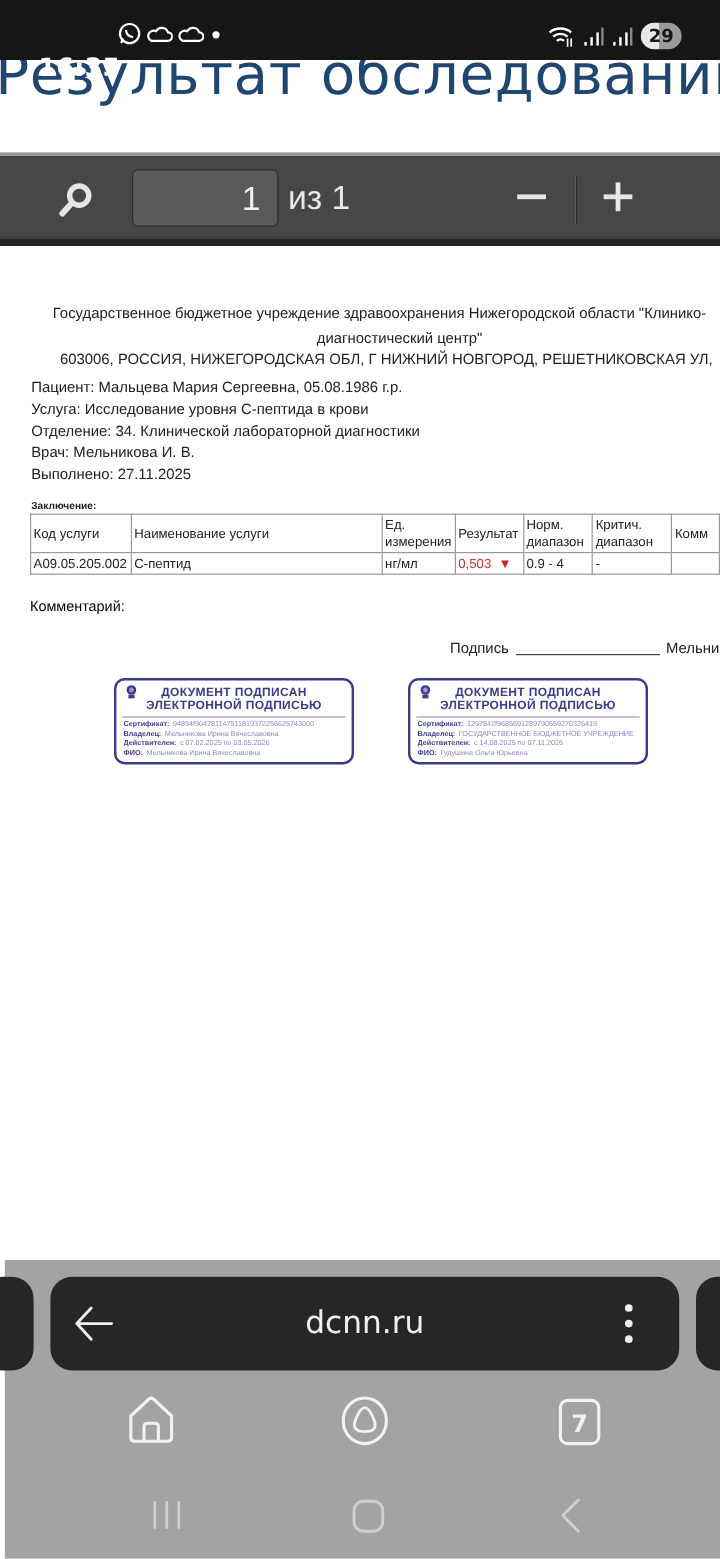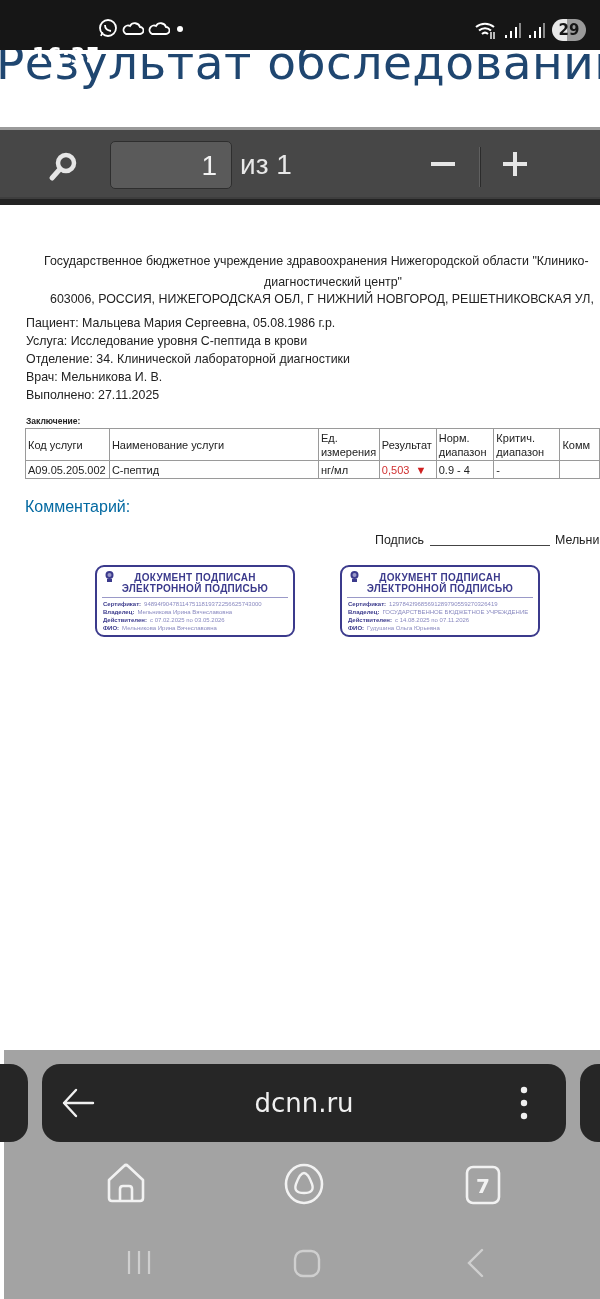--- a/index.html
+++ b/index.html
@@ -3,21 +3,21 @@
 <meta charset="utf-8">
 <style>
   * { box-sizing: border-box; margin: 0; padding: 0; }
   html, body { width: 600px; height: 1299px; overflow: hidden; background: #ffffff; font-family: "Liberation Sans", sans-serif; }
   .page { position: relative; width: 600px; height: 1299px; background: #ffffff; }
 
   
   .status-bar { position: absolute; left: 0; top: 0; width: 600px; height: 50px; background: #161616; color: #fff; }
   .status-time { position: absolute; left: 32px; top: 18px; font-size: 21px; font-weight: bold; letter-spacing: 0.3px; font-family: "DejaVu Sans", sans-serif; margin-top: 26px; }
   .status-left-icons { position: absolute; left: 98px; top: 18px; display: flex; gap: 4px; align-items: center; }
-  .status-right { position: absolute; right: 14px; top: 19px; display: flex; align-items: center; gap: 6px; }
+  .status-right { position: absolute; right: 32px; top: 19px; display: flex; align-items: center; gap: 6px; }
   .battery { width: 34px; height: 22px; border-radius: 11px; background: linear-gradient(90deg, #e8e8e8 0 45%, #9a9a9a 45% 100%); color: #161616; font-size: 15px; font-weight: bold; display: flex; align-items: center; justify-content: center; font-family: "DejaVu Sans", sans-serif; }
 
   
   .page-heading { position: absolute; left: -4px; top: 34px; font-size: 47px; color: #1f4670; font-family: "DejaVu Sans", sans-serif; font-weight: normal; white-space: nowrap; letter-spacing: 0.5px; line-height: 58px; }
   .status-bar { z-index: 5; }
 
   
   .pdf-toolbar { position: absolute; left: 0; top: 127px; width: 600px; height: 82px; background: linear-gradient(#9a9a9a 0 3px, #474747 3px 70px, #3e3e3e 70px 72px, #232323 72px 78px, #ffffff 78px); }
   .search-btn { position: absolute; left: 46px; top: 22px; width: 36px; height: 36px; }
   .page-input { position: absolute; left: 110px; top: 14px; width: 122px; height: 48px; border: 1px solid #2e2e2e; border-radius: 5px; background: #5a5a5a; color: #f2f2f2; font-size: 28px; text-align: right; padding: 8px 14px 0 0; }
@@ -32,21 +32,21 @@
   .info-line { position: absolute; left: 26px; white-space: nowrap; font-size: 12.4px; color: #222; }
   .conclusion { position: absolute; left: 26px; top: 206px; font-size: 8.5px; font-weight: bold; color: #222; }
 
   table.results { position: absolute; left: 25px; top: 218px; border-collapse: collapse; font-size: 11px; color: #222; }
   table.results td { border: 1px solid #9a9a9a; padding: 1px 2px; vertical-align: middle; line-height: 14px; }
   table.results tr.head td { height: 32px; }
   table.results tr.row td { height: 18px; }
   .res-val { color: #d03030; }
   .res-arrow { color: #d02020; font-size: 11px; margin-left: 6px; }
 
-  .comment { position: absolute; left: 25px; top: 288px; font-size: 16px; color: #0369a1; }
+  .comment { position: absolute; left: 25px; top: 288px; font-size: 12px; color: #000000; }
   .signature { position: absolute; left: 375px; top: 323px; font-size: 12.4px; color: #222; white-space: nowrap; }
   .sig-line { display: inline-block; width: 120px; border-bottom: 1px solid #444; margin: 0 2px; vertical-align: -2px; }
 
   
   .stamp { position: absolute; width: 200px; height: 72px; border: 2px solid #3b3a8c; border-radius: 9px; background: #fff; }
   .stamp-title { position: absolute; left: 0; right: 0; top: 5px; text-align: center; color: #3b3a8c; font-weight: bold; font-size: 10px; line-height: 11px; letter-spacing: 0.3px; }
   .stamp-emblem { position: absolute; left: 7px; top: 3px; width: 11px; height: 13px; }
   .stamp-divider { position: absolute; left: 5px; right: 5px; top: 30px; border-top: 1px solid #9a99c8; }
   .stamp-lines { position: absolute; left: 6px; top: 33px; right: 2px; font-size: 6px; line-height: 8px; color: #8a8ac0; white-space: nowrap; overflow: hidden; }
   .stamp-lines b { color: #3b3a8c; margin-right: 3px; }

